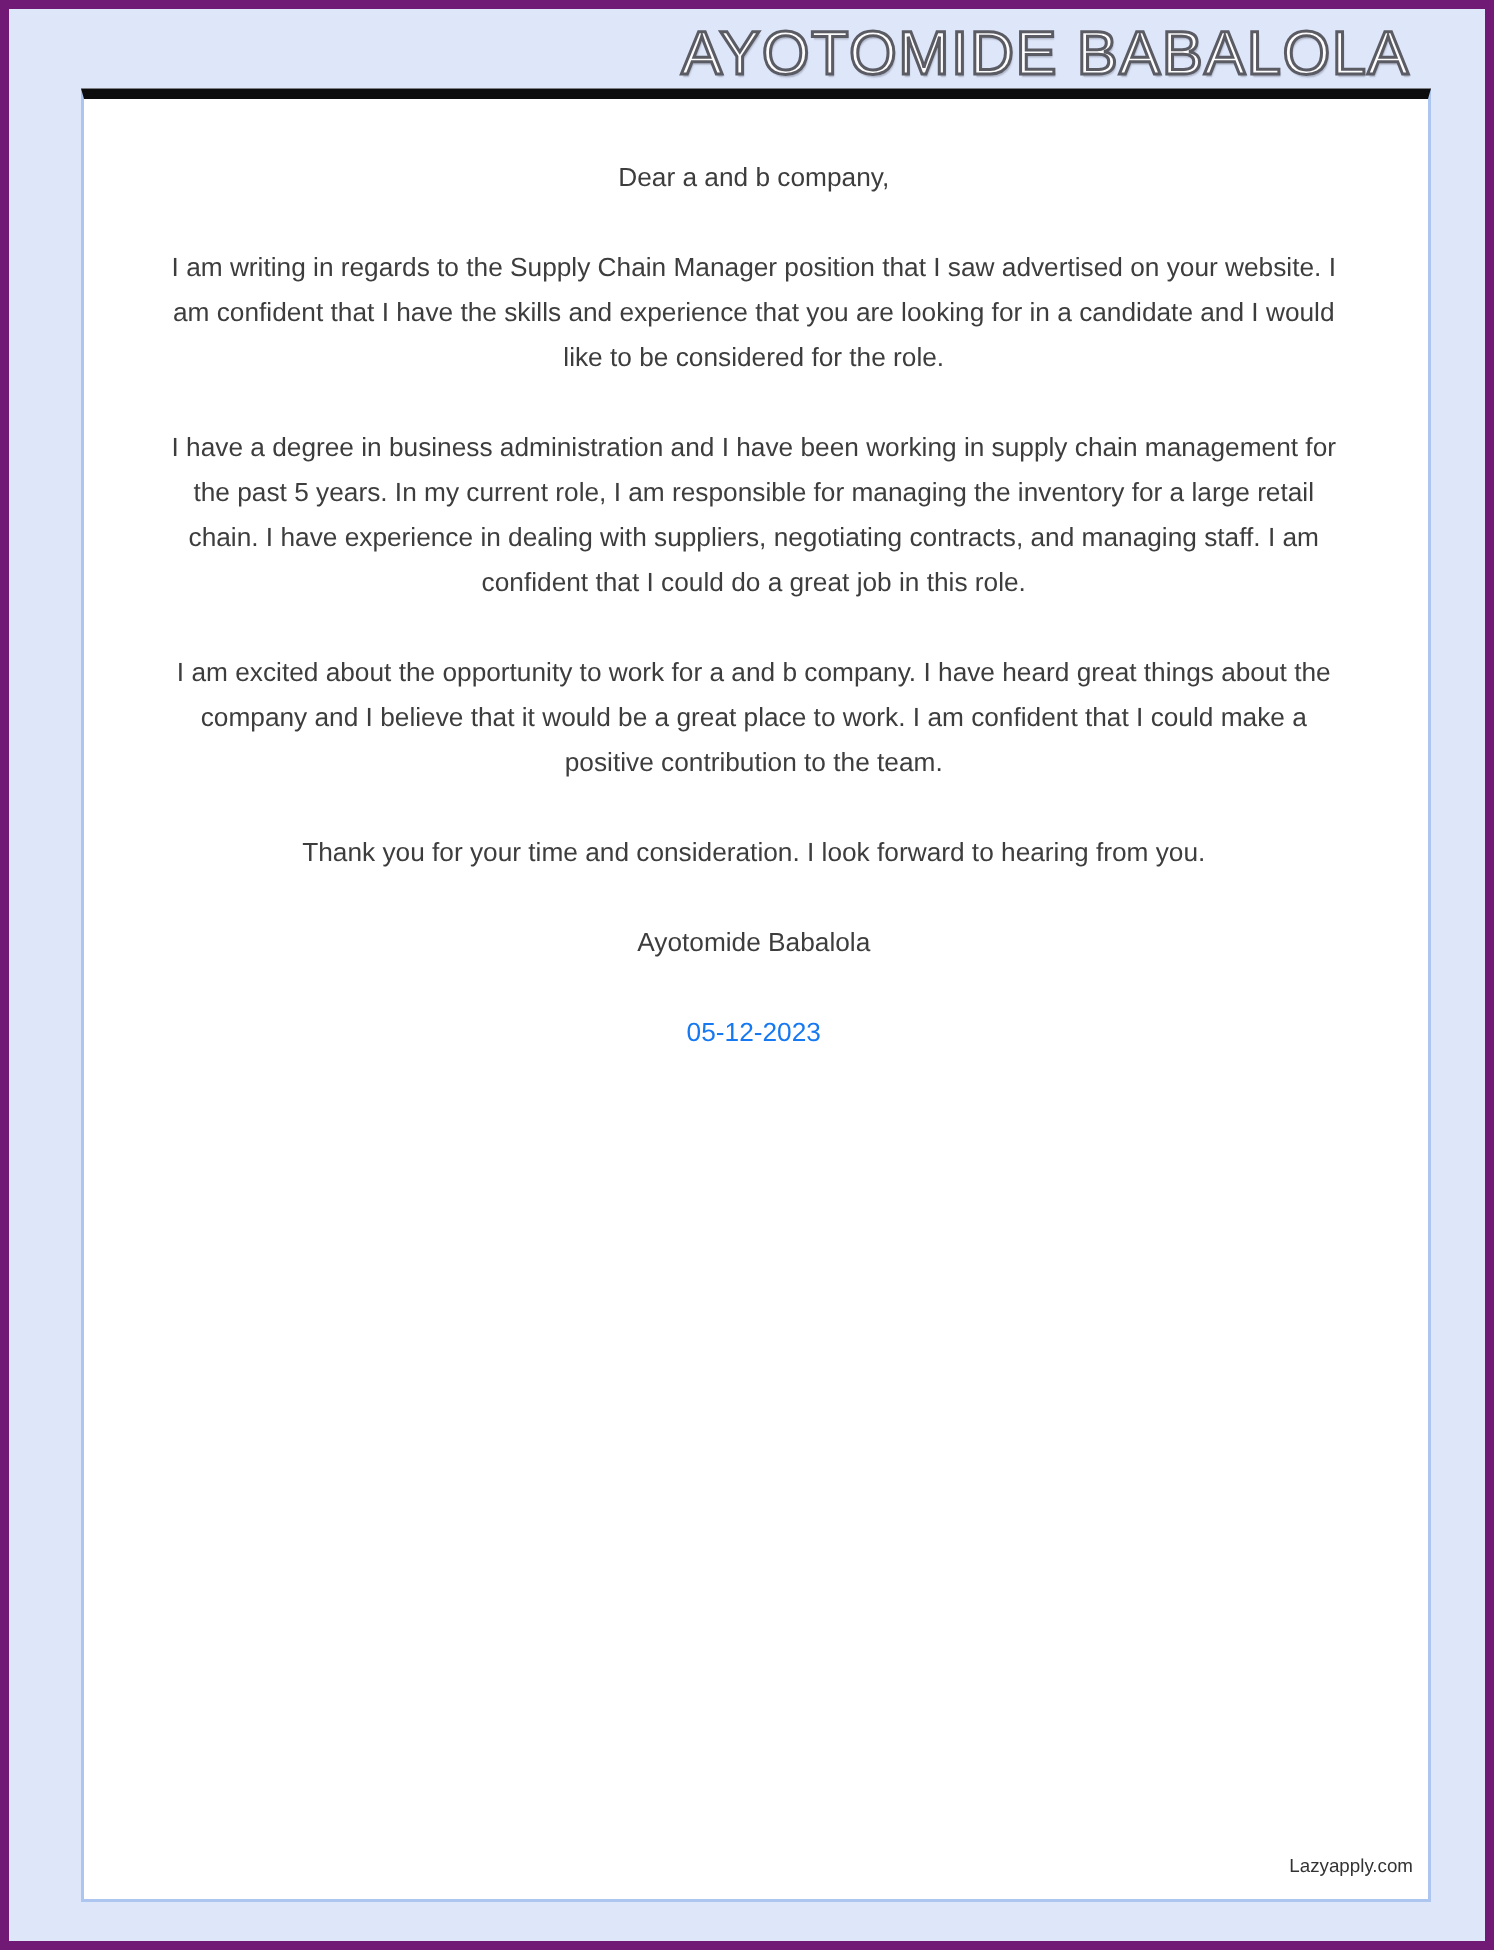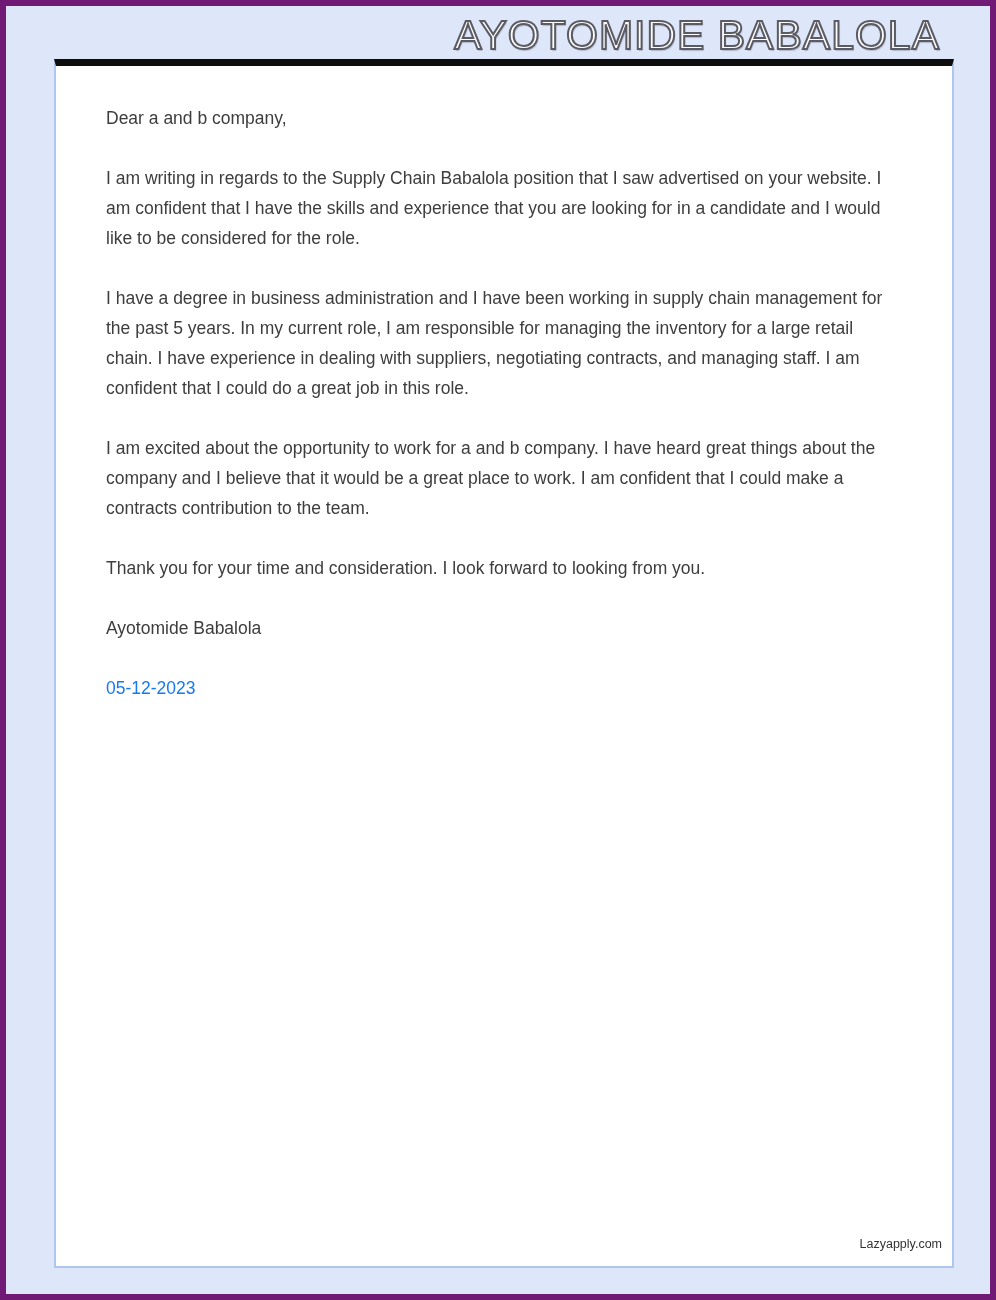--- a/index.html
+++ b/index.html
@@ -38,20 +38,21 @@
     box-sizing: border-box;
     background: #ffffff;
     border: 2px solid #adc6ef;
     border-top: 7px solid #0d0d0d;
   }
   .letter-body {
     padding: 37px 53px 0 50px;
     color: #3d3d3d;
     font-size: 17.5px;
     line-height: 30px;
+    text-align: center;
   }
   .letter-body p {
     margin: 30px 0 0 0;
   }
   .letter-body p.first {
     margin-top: 0;
   }
   .letter-body p.date {
     color: #1779f2;
   }
@@ -68,27 +69,27 @@
 
 <div class="page">
 
   <div class="header-name">AYOTOMIDE BABALOLA</div>
 
   <div class="panel">
 
     <div class="letter-body">
       <p class="first">Dear a and b company,</p>
 
-      <p>I am writing in regards to the Supply Chain Babalola position that I saw advertised on your website. I am confident that I have the skills and experience that you are looking for in a candidate and I would like to be considered for the role.</p>
+      <p>I am writing in regards to the Supply Chain Manager position that I saw advertised on your website. I am confident that I have the skills and experience that you are looking for in a candidate and I would like to be considered for the role.</p>
 
       <p>I have a degree in business administration and I have been working in supply chain management for the past 5 years. In my current role, I am responsible for managing the inventory for a large retail chain. I have experience in dealing with suppliers, negotiating contracts, and managing staff. I am confident that I could do a great job in this role.</p>
 
-      <p>I am excited about the opportunity to work for a and b company. I have heard great things about the company and I believe that it would be a great place to work. I am confident that I could make a contracts contribution to the team.</p>
+      <p>I am excited about the opportunity to work for a and b company. I have heard great things about the company and I believe that it would be a great place to work. I am confident that I could make a positive contribution to the team.</p>
 
-      <p>Thank you for your time and consideration. I look forward to looking from you.</p>
+      <p>Thank you for your time and consideration. I look forward to hearing from you.</p>
 
 
       <p>Ayotomide Babalola</p>
 
       <p class="date">05-12-2023</p>
     </div>
 
     <div class="footer">Lazyapply.com</div>
 
   </div>

